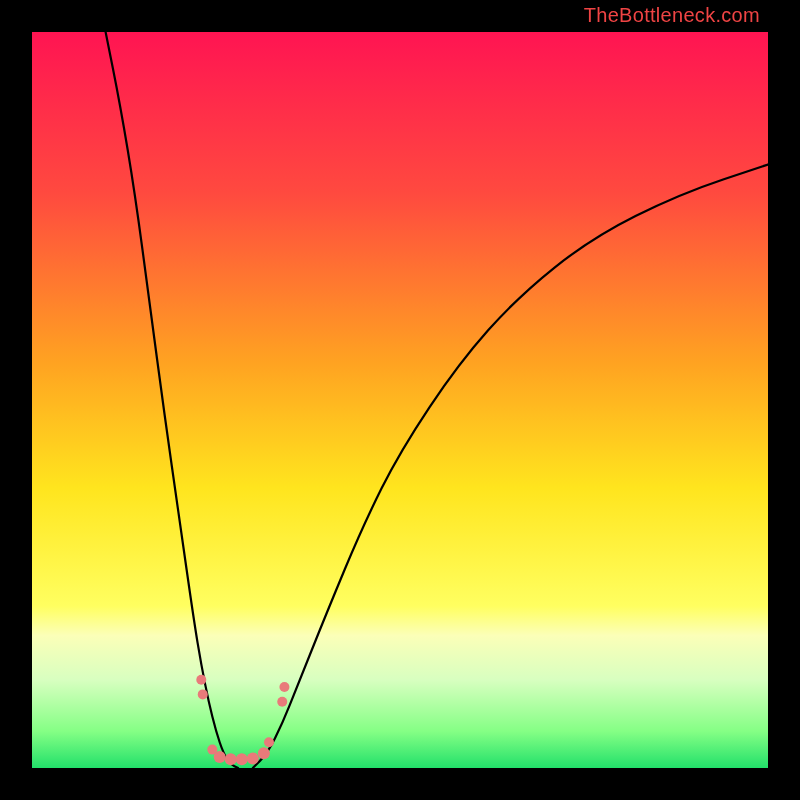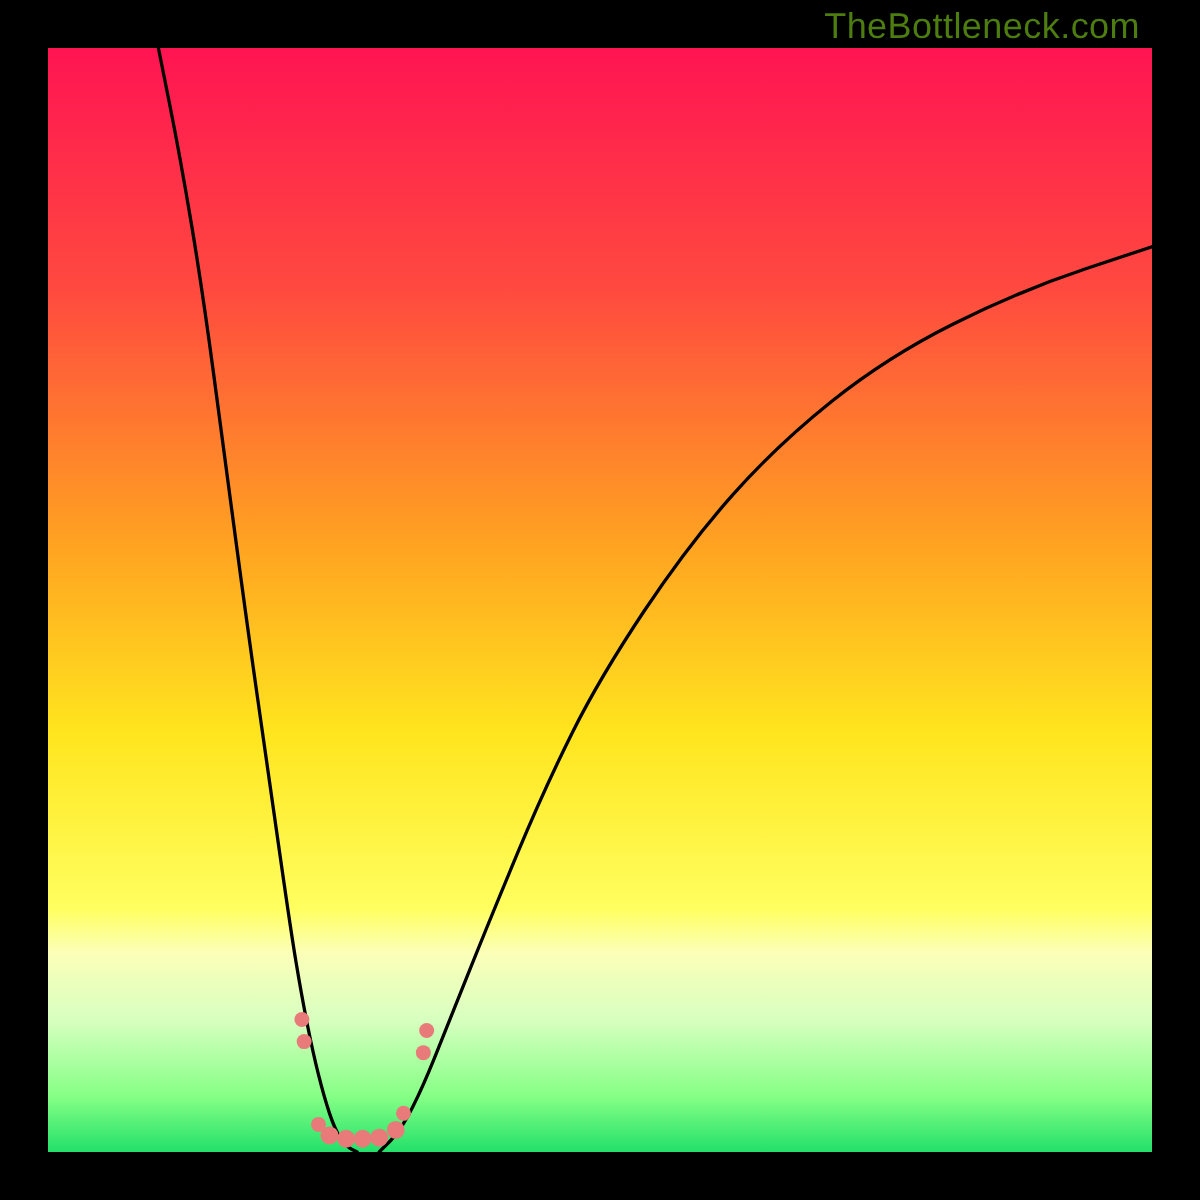--- a/index.html
+++ b/index.html
@@ -28,23 +28,23 @@
     inset: 0;
   }
   .curves {
     position: absolute;
     inset: 0;
   }
   .watermark {
     position: absolute;
     top: 4px;
     right: 40px;
-    font-size: 24px;
+    font-size: 20px;
     font-weight: 500;
-    color: #4d7c0f;
+    color: #ef4444;
     letter-spacing: 0.3px;
     user-select: none;
   }
 </style>
 </head>
 <body>
 
 <div class="frame"></div>
 
 <div class="plot-area">

